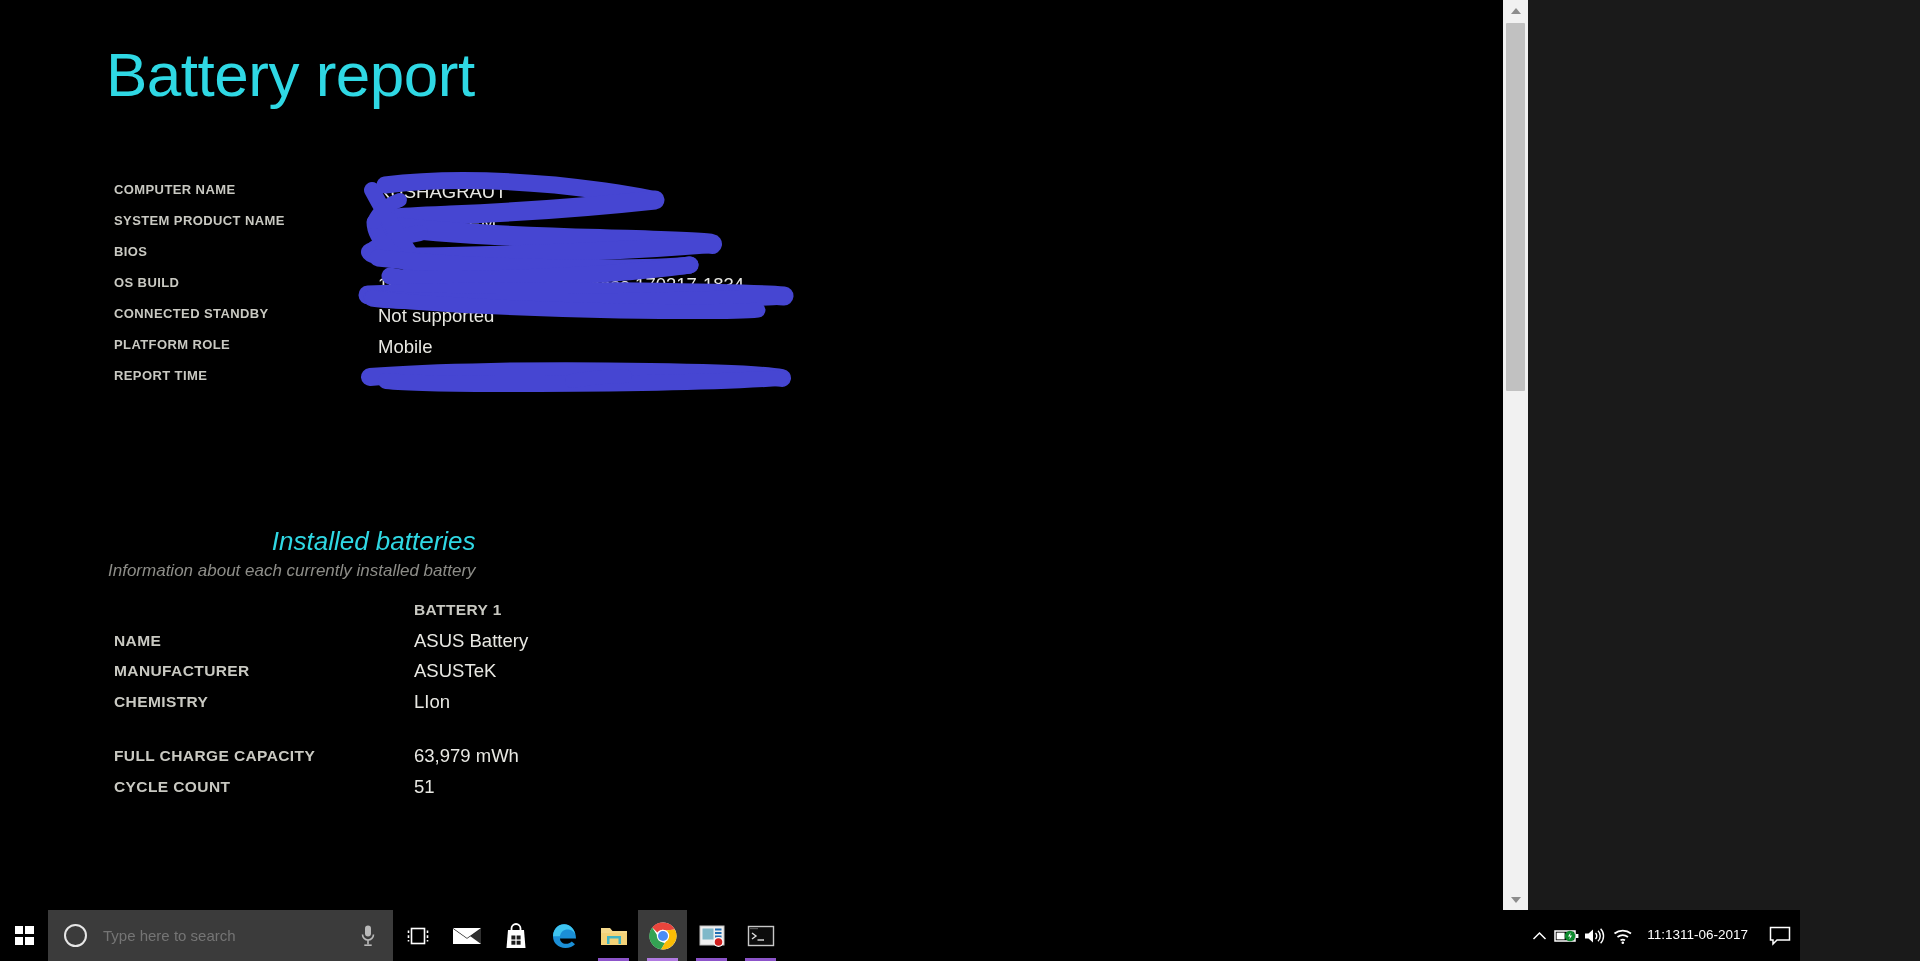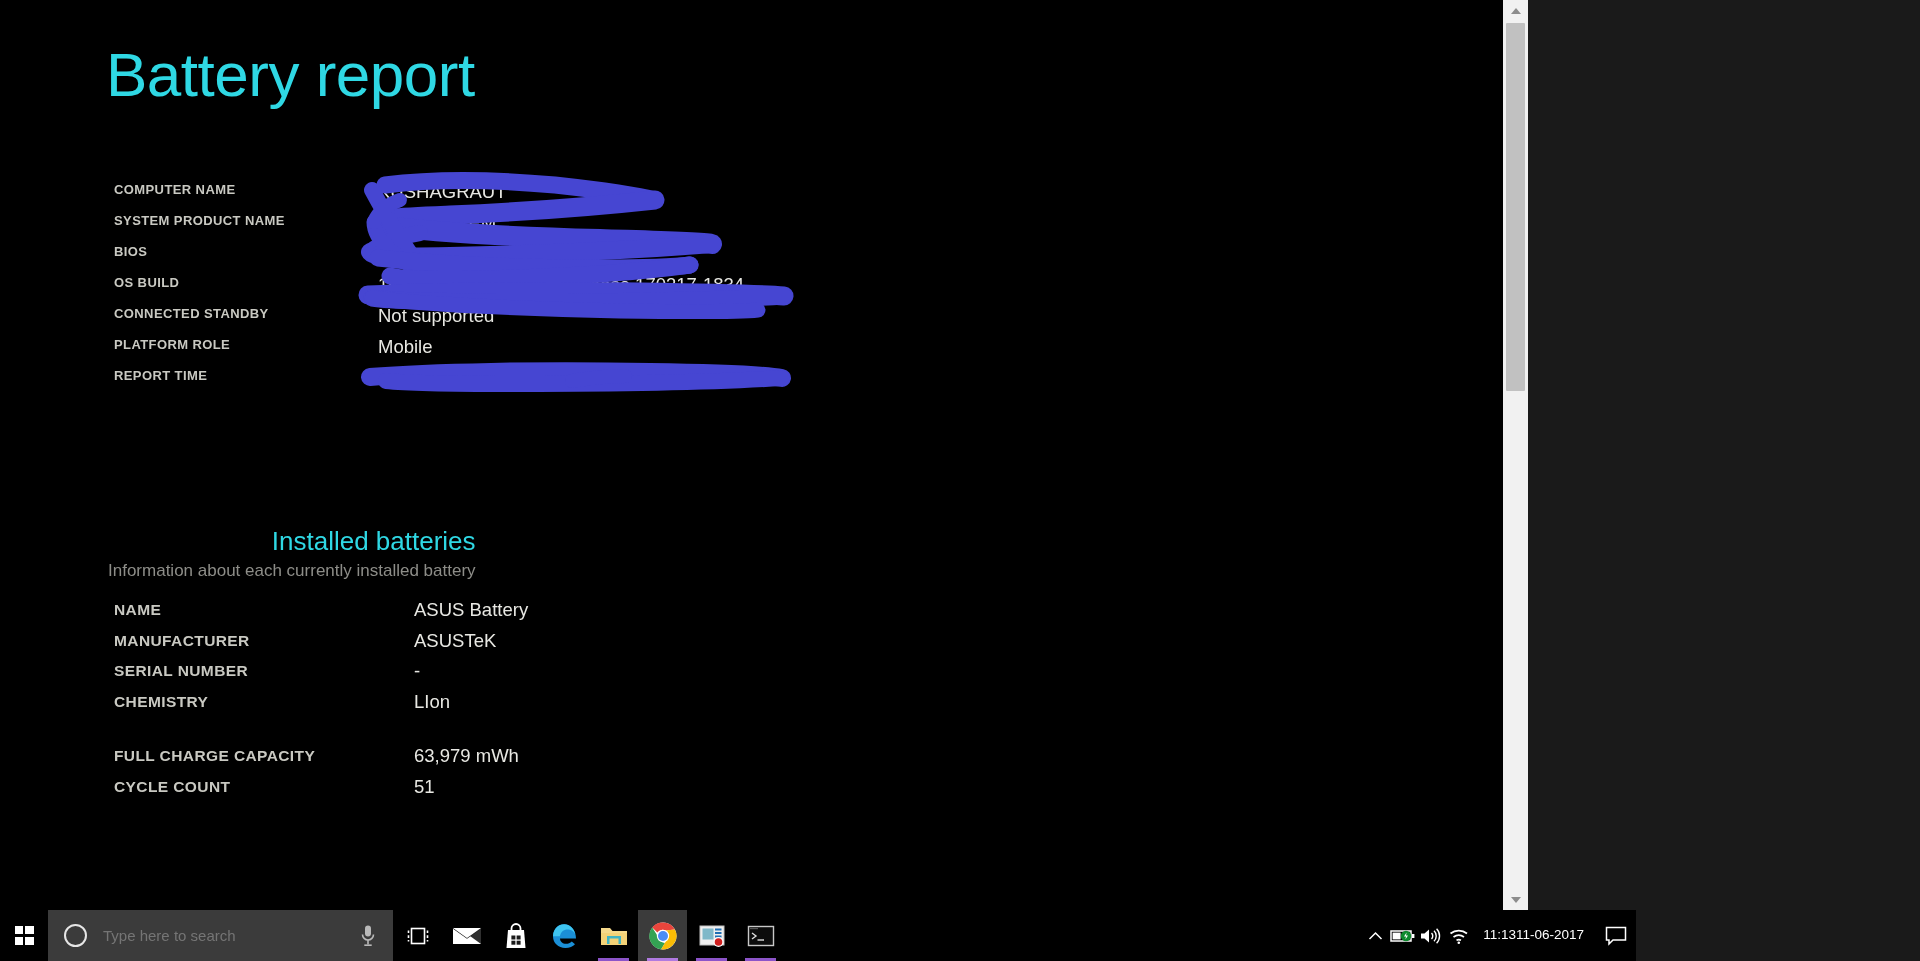--- a/index.html
+++ b/index.html
@@ -74,20 +74,21 @@
     font-size: 18.5px;
     font-weight: 300;
     color: #e8e8e3;
     white-space: nowrap;
   }
 
   
   .section {
     position: absolute;
     left: 108px;
+    font-style: italic;
   }
   .section-title {
     font-size: 26px;
     font-weight: 400;
     color: #2fd8e4;
     line-height: 1.1;
     white-space: nowrap;
   }
   .section-sub {
     margin-top: 5px;
@@ -184,21 +185,21 @@
     height: 368px;
     background: #c1c1c1;
     border-radius: 1px;
   }
 
   
   #taskbar {
     position: absolute;
     left: 0;
     top: 910px;
-    width: 1636px;
+    width: 1800px;
     height: 51px;
     background: #000000;
     display: flex;
     align-items: stretch;
   }
 
   #start-button {
     width: 48px;
     height: 51px;
     display: flex;
@@ -352,35 +353,34 @@
 
     </div>
 
     <div class="section" style="top:527px;">
       <div class="section-title">Installed batteries</div>
       <div class="section-sub">Information about each currently installed battery</div>
     </div>
 
     <div class="battable">
 
+      <div class="row">
+        <span class="colhead">BATTERY 1</span>
+      </div>
 
       <div class="row">
         <span class="lbl">NAME</span>
         <span class="val">ASUS Battery</span>
       </div>
 
       <div class="row">
         <span class="lbl">MANUFACTURER</span>
         <span class="val">ASUSTeK</span>
       </div>
 
-      <div class="row">
-        <span class="lbl">SERIAL NUMBER</span>
-        <span class="val">-</span>
-      </div>
 
       <div class="row">
         <span class="lbl">CHEMISTRY</span>
         <span class="val">LIon</span>
       </div>
 
 
       <div class="row gap">
         <span class="lbl">FULL CHARGE CAPACITY</span>
         <span class="val">63,979 mWh</span>

